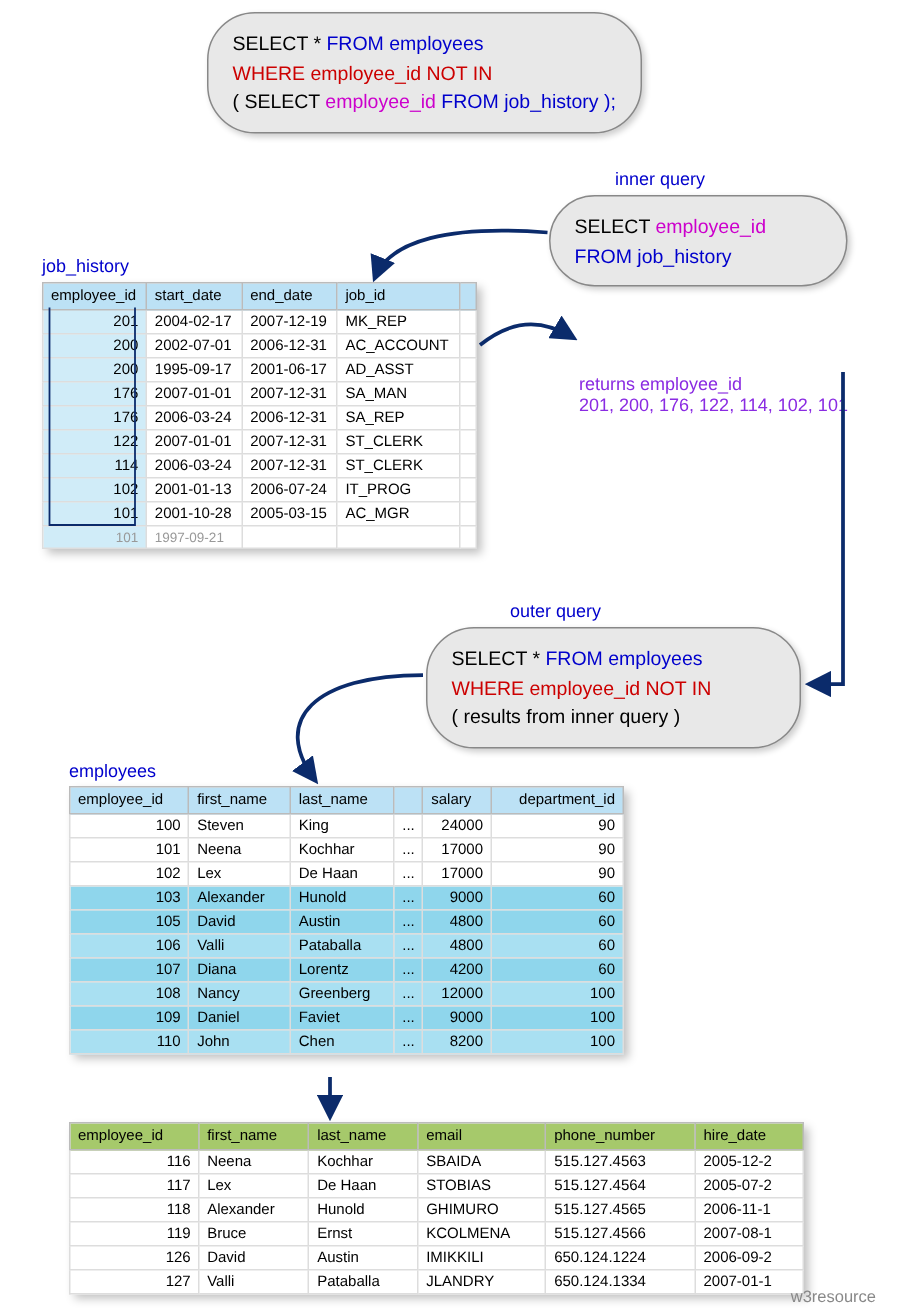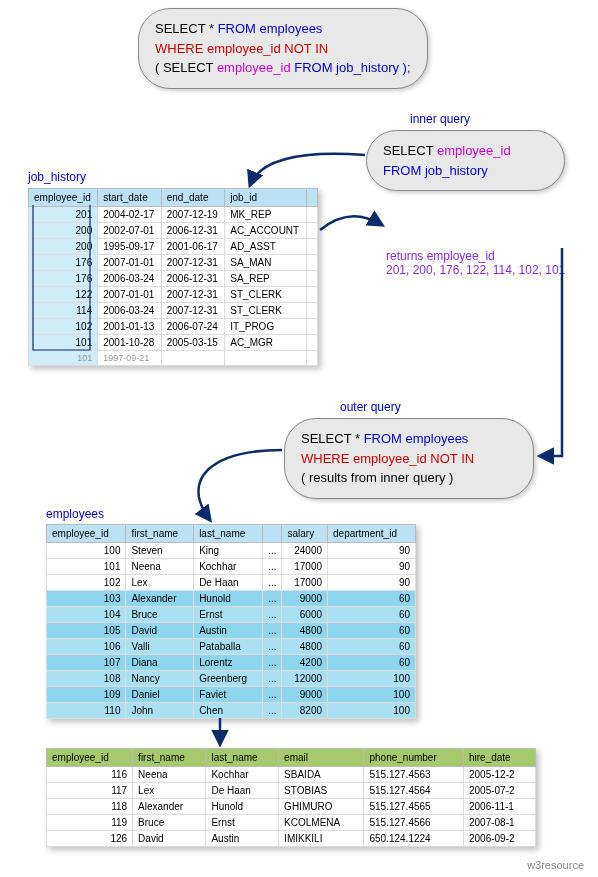--- a/index.html
+++ b/index.html
@@ -203,21 +203,21 @@
 <div class="label" style="left:46px; top:507px;">employees</div>
 
 <table class="hdr-blue" style="left:46px; top:524px; width:370px;">
   <thead>
       <tr>
     <th>employee_id</th>
     <th>first_name</th>
     <th>last_name</th>
     <th style="width:10px;"></th>
     <th style="text-align:left;margin-top:28px;">salary</th>
-    <th style="">department_id</th>
+    <th style="text-align:right;">department_id</th>
   </tr>
     </thead>
   <tbody id="emp-body">
       <tr>
         <td class="right">100</td>
         <td>Steven</td>
         <td>King</td>
         <td>...</td>
         <td class="right">24000</td>
         <td class="right">90</td>
@@ -237,28 +237,20 @@
         <td>...</td>
         <td class="right">17000</td>
         <td class="right">90</td>
       </tr>
       <tr class="row-hl">
         <td class="right">103</td>
         <td>Alexander</td>
         <td>Hunold</td>
         <td>...</td>
         <td class="right">9000</td>
-        <td class="right">60</td>
-      </tr>
-      <tr class="row-hl2">
-        <td class="right">104</td>
-        <td>Bruce</td>
-        <td>Ernst</td>
-        <td>...</td>
-        <td class="right">6000</td>
         <td class="right">60</td>
       </tr>
       <tr class="row-hl">
         <td class="right">105</td>
         <td>David</td>
         <td>Austin</td>
         <td>...</td>
         <td class="right">4800</td>
         <td class="right">60</td>
       </tr>
@@ -350,20 +342,28 @@
         <td>2007-08-1</td>
       </tr>
       <tr>
         <td class="right">126</td>
         <td>David</td>
         <td>Austin</td>
         <td>IMIKKILI</td>
         <td>650.124.1224</td>
         <td>2006-09-2</td>
       </tr>
+      <tr>
+        <td class="right">127</td>
+        <td>Valli</td>
+        <td>Pataballa</td>
+        <td>JLANDRY</td>
+        <td>650.124.1334</td>
+        <td>2007-01-1</td>
+      </tr>
     </tbody>
 </table>
 
 <div class="footer">w3resource</div>
 
 <svg class="overlay">
   <defs>
     <marker id="ah" viewBox="0 0 10 10" refX="8" refY="5" markerWidth="7" markerHeight="7" orient="auto">
       <path d="M 0 0 L 10 5 L 0 10 z" fill="#0b2b6b"></path>
     </marker>

